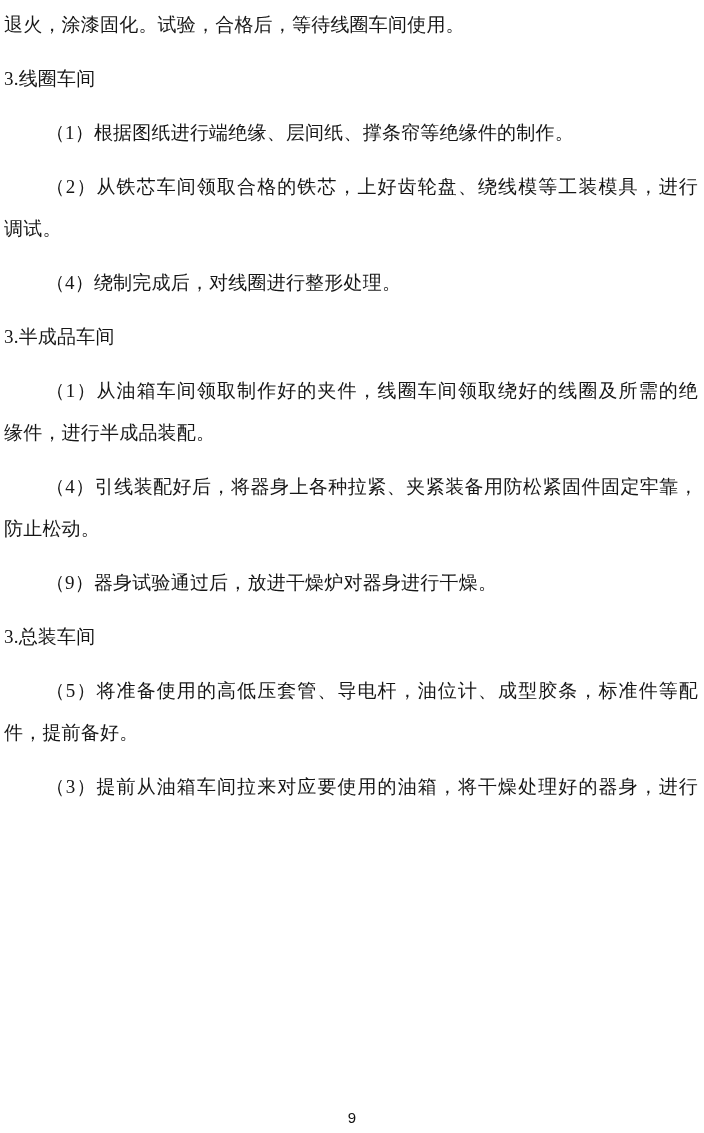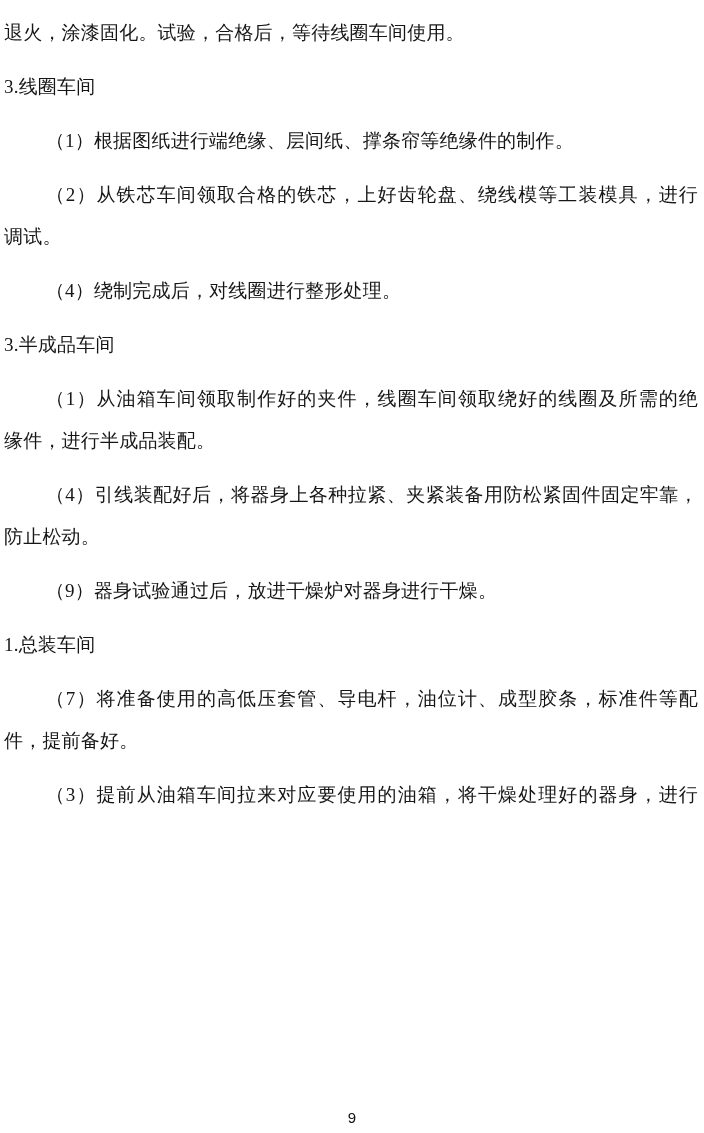--- a/index.html
+++ b/index.html
@@ -11,21 +11,21 @@
     position: relative;
     width: 704px;
     height: 1133px;
     background: #ffffff;
     overflow: hidden;
     font-family: "Liberation Serif", "DejaVu Serif", serif;
     color: #161616;
   }
   .doc-body {
     position: absolute;
-    top: 12px;
+    top: 4px;
     left: 4px;
     width: 694px;
   }
   .para {
     margin: 0 0 12px 0;
   }
   .ln {
     font-size: 19px;
     line-height: 42px;
     text-align: justify;
@@ -83,24 +83,24 @@
         <div class="ln">缘件，进行半成品装配。</div>
       </div>
       <div class="para body">
         <div class="ln full ind">（4）引线装配好后，将器身上各种拉紧、夹紧装备用防松紧固件固定牢靠，</div>
         <div class="ln">防止松动。</div>
       </div>
       <div class="para body">
         <div class="ln ind">（9）器身试验通过后，放进干燥炉对器身进行干燥。</div>
       </div>
       <div class="para heading">
-        <div class="ln">1.总装车间</div>
+        <div class="ln">3.总装车间</div>
       </div>
       <div class="para body">
-        <div class="ln full ind">（7）将准备使用的高低压套管、导电杆，油位计、成型胶条，标准件等配</div>
+        <div class="ln full ind">（5）将准备使用的高低压套管、导电杆，油位计、成型胶条，标准件等配</div>
         <div class="ln">件，提前备好。</div>
       </div>
       <div class="para body">
         <div class="ln full ind">（3）提前从油箱车间拉来对应要使用的油箱，将干燥处理好的器身，进行</div>
       </div>
     </div>
   <div class="page-footer">
     <span class="page-number">9</span>
   </div>
 </div>

